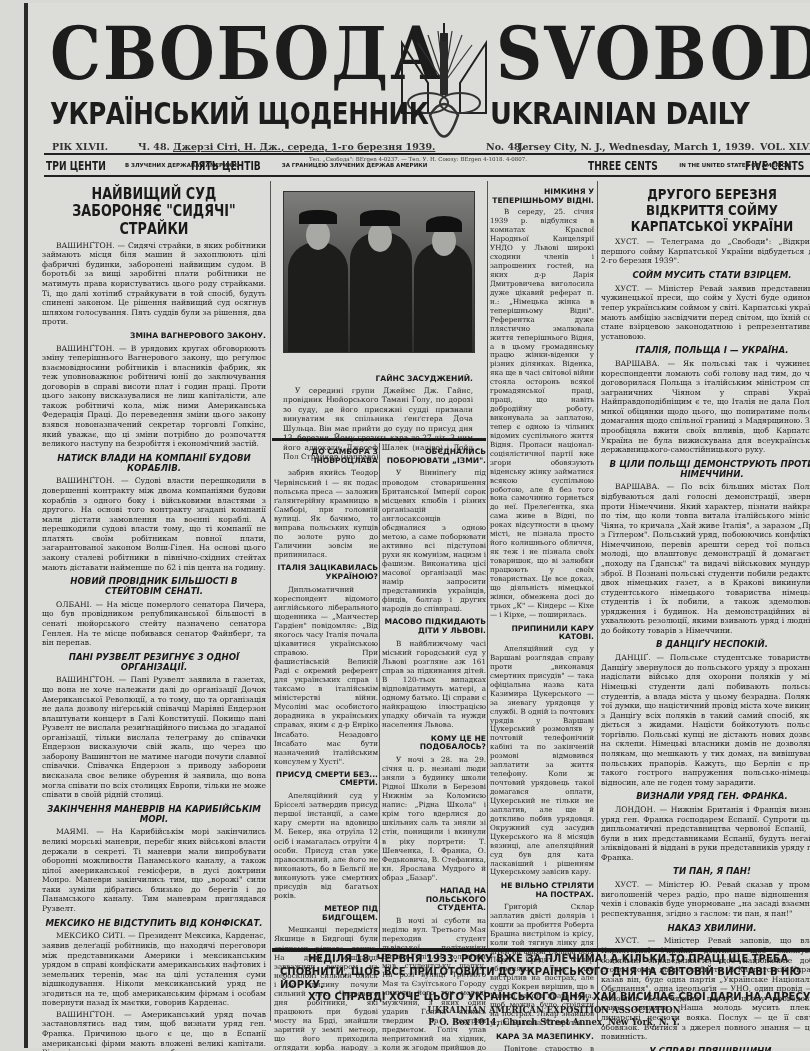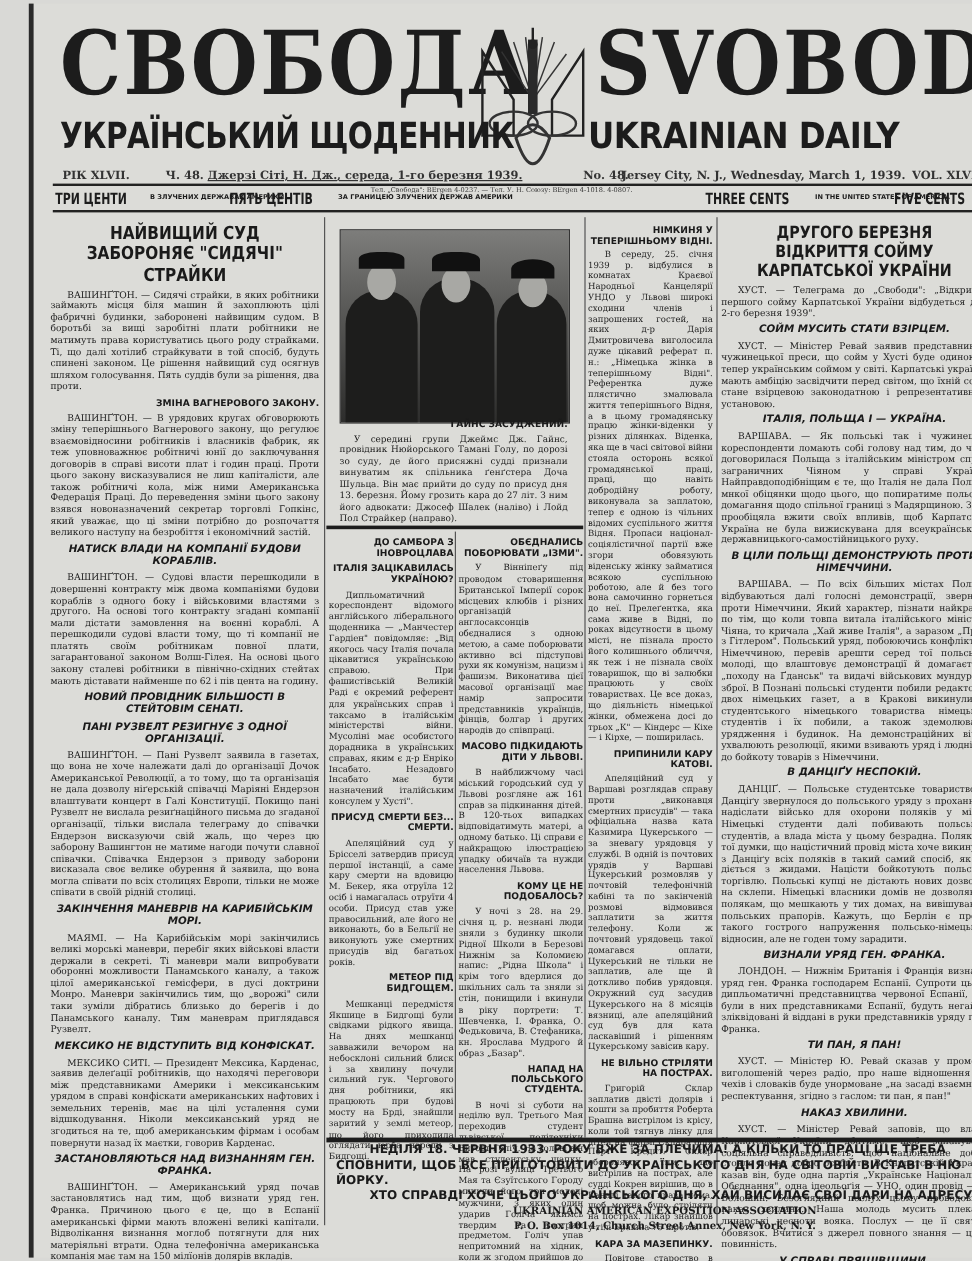--- a/index.html
+++ b/index.html
@@ -22,21 +22,21 @@
   .col p{margin:0 0 2px 0;text-indent:14px;}
   .hd{font-family:"DejaVu Sans",sans-serif;font-weight:bold;text-align:center;margin:5px 0 3px;color:#1a1a1a;line-height:1.15;}
   .h1{font-size:15px;transform:scaleX(.85);}
   .h2{font-size:8.6px;font-style:italic;}
   .h3{font-size:7.6px;text-align:right;}
   .vline{position:absolute;width:0;border-left:1px solid #555;}
   .photo{position:absolute;left:255px;top:188px;width:190px;height:160px;background:linear-gradient(180deg,#7d7d7b 0%,#5e5e5c 35%,#2d2d2c 100%);border:1px solid #333;overflow:hidden;}
   .man{position:absolute;bottom:0;background:#1d1d1c;border-radius:28px 28px 0 0;}
   .face{position:absolute;background:#a8a8a4;border-radius:50%;}
   .hat{position:absolute;background:#111;border-radius:40% 40% 0 0;}
-  .caption{position:absolute;left:255px;top:347px;width:190px;font-size:7.4px;line-height:1.28;text-align:justify;}
+  .caption{position:absolute;left:255px;top:372px;width:190px;font-size:7.4px;line-height:1.28;text-align:justify;}
   .thick{position:absolute;height:4px;background:#1c1c1c;}
   .ad{position:absolute;left:252px;top:950px;width:548px;font-family:"DejaVu Sans",sans-serif;font-weight:bold;font-size:10px;line-height:1.28;color:#1a1a1a;}
   .ad .in{text-indent:28px;}
   .ad .addr{text-align:center;font-family:"DejaVu Serif",serif;font-size:8.5px;margin-top:1px;}
 </style>
 </head>
 <body>
 
 <div class="page">
 
@@ -91,27 +91,27 @@
   </div>
 
   <div class="col" style="left:14px;top:178px;width:224px;">
     <div class="hd h1">НАЙВИЩИЙ СУД ЗАБОРОНЯЄ "СИДЯЧІ" СТРАЙКИ</div>
     <p>ВАШИНҐТОН. — Сидячі страйки, в яких робітники займають місця біля машин й захоплюють цілі фабричні будинки, заборонені найвищим судом. В боротьбі за вищі заробітні плати робітники не матимуть права користуватись цього роду страйками. Ті, що далі хотілиб страйкувати в той спосіб, будуть спинені законом. Це рішення найвищий суд осягнув шляхом голосування. Пять суддів були за рішення, два проти.</p>
     <div class="hd h3">ЗМІНА ВАГНЕРОВОГО ЗАКОНУ.</div>
     <p>ВАШИНҐТОН. — В урядових кругах обговорюють зміну теперішнього Вагнерового закону, що регулює взаємовідносини робітників і власників фабрик, як теж уповноважнює робітничі юнії до заключування договорів в справі висоти плат і годин праці. Проти цього закону висказувалися не лиш капіталісти, але також робітничі кола, між ними Американська Федерація Праці. До переведення зміни цього закону взявся новоназначений секретар торговлі Гопкінс, який уважає, що ці зміни потрібно до розпочаття великого наступу на безробіття і економічний застій.</p>
     <div class="hd h2">НАТИСК ВЛАДИ НА КОМПАНІЇ БУДОВИ КОРАБЛІВ.</div>
     <p>ВАШИНҐТОН. — Судові власти перешкодили в довершенні контракту між двома компаніями будови кораблів з одного боку і військовими властями з другого. На основі того контракту згадані компанії мали дістати замовлення на воєнні кораблі. А перешкодили судові власти тому, що ті компанії не платять своїм робітникам повної плати, загарантованої законом Волш-Гілея. На основі цього закону сталеві робітники в північно-східних стейтах мають діставати найменше по 62 і пів цента на годину.</p>
     <div class="hd h2">НОВИЙ ПРОВІДНИК БІЛЬШОСТІ В СТЕЙТОВІМ СЕНАТІ.</div>
+    <p>ОЛБАНІ. — На місце померлого сенатора Пичера, що був провідником републиканської більшості в сенаті нюйорського стейту назначено сенатора Генлея. На те місце побивався сенатор Файнберг, та він перепав.</p>
     <div class="hd h2">ПАНІ РУЗВЕЛТ РЕЗИГНУЄ З ОДНОЇ ОРГАНІЗАЦІЇ.</div>
     <p>ВАШИНҐТОН. — Пані Рузвелт заявила в газетах, що вона не хоче належати далі до організації Дочок Американської Революції, а то тому, що та організація не дала дозволу ніґерській співачці Маріяні Ендерзон влаштувати концерт в Галі Конституції. Покищо пані Рузвелт не вислала резиґнаційного письма до згаданої організації, тільки вислала телеграму до співачки Ендерзон висказуючи свій жаль, що через цю заборону Вашингтон не матиме нагоди почути славної співачки. Співачка Ендерзон з приводу заборони висказала своє велике обурення й заявила, що вона могла співати по всіх столицях Европи, тільки не може співати в своїй рідній столиці.</p>
     <div class="hd h2">ЗАКІНЧЕННЯ МАНЕВРІВ НА КАРИБІЙСЬКІМ МОРІ.</div>
     <p>МАЯМІ. — На Карибійськім морі закінчились великі морські маневри, перебіг яких військові власти держали в секреті. Ті маневри мали випробувати оборонні можливости Панамського каналу, а також цілої американської гемісфери, в дусі доктрини Монро. Маневри закінчились тим, що „ворожі" сили таки зуміли дібратись близько до берегів і до Панамського каналу. Тим маневрам приглядався Рузвелт.</p>
     <div class="hd h2">МЕКСИКО НЕ ВІДСТУПИТЬ ВІД КОНФІСКАТ.</div>
     <p>МЕКСИКО СИТІ. — Президент Мексика, Карденас, заявив делеґації робітників, що находячі переговори між представниками Америки і мексиканським урядом в справі конфіскати американських нафтових і земельних теренів, має на цілі усталення суми відшкодування. Ніколи мексиканський уряд не згодиться на те, щоб американським фірмам і особам повернути назад їх маєтки, говорив Карденас.</p>
-    <div class="hd h2">ЗАСТАНОВЛЯЮТЬСЯ НАД ВИЗНАННЯМ ГЕН. ФРАНКА.</div>
     <p>ВАШИНҐТОН. — Американський уряд почав застановлятись над тим, щоб визнати уряд ген. Франка. Причиною цього є це, що в Еспанії американські фірми мають вложені великі капітали. Відволікання визнання моглоб потягнути для них матеріяльні втрати. Одна телефонічна американська компанія має там на 150 мілїонів долярів вкладів.</p>
   </div>
   <div class="vline" style="left:242px;top:178px;height:840px;"></div>
 
   <div class="photo">
     <div class="man" style="left:4px;width:60px;height:110px;"></div>
     <div class="face" style="left:22px;top:28px;width:24px;height:30px;"></div>
     <div class="hat" style="left:15px;top:18px;width:38px;height:14px;"></div>
     <div class="man" style="left:66px;width:62px;height:120px;"></div>
     <div class="face" style="left:84px;top:30px;width:24px;height:30px;"></div>
@@ -121,20 +121,21 @@
     <div class="hat" style="left:142px;top:24px;width:36px;height:16px;border-radius:50% 50% 0 0;"></div>
   </div>
   <div class="caption">
     <div class="hd h3" style="margin:0 0 2px;">ГАЙНС ЗАСУДЖЕНИЙ.</div>
     <div style="text-indent:12px;">У середині групи Джеймс Дж. Гайнс, провідник Нюйорського Тамані Голу, по дорозі зо суду, де його присяжні судді признали винуватим як спільника ґенґстера Доча Шульца. Він має прийти до суду по присуд дня 13. березня. Йому грозить кара до 27 літ. З ним його адвокати: Джосеф Шалек (наліво) і Лойд Пол Страйкер (направо).</div>
   </div>
   <div class="thick" style="left:244px;top:435px;width:214px;height:3px;"></div>
 
   <div class="col" style="left:246px;top:440px;width:104px;font-size:7.2px;">
     <div class="hd h3">ДО САМБОРА З ІНОВРОЦЛАВА</div>
+    <p>забрив якийсь Теодор Червінський і — як подає польська преса — заложив ґалянтерійну крамницю в Самборі, при головній вулиці. Як бачимо, то виправа польських купців по золоте руно до Галичини зовсім не припинилася.</p>
     <div class="hd h3">ІТАЛІЯ ЗАЦІКАВИЛАСЬ УКРАЇНОЮ?</div>
     <p>Дипльоматичний кореспондент відомого англійського ліберального щоденника — „Манчестер Гардіен" повідомляє: „Від якогось часу Італія почала цікавитися українською справою. При фашистівській Великій Раді є окремий референт для українських справ і таксамо в італійськім міністерстві війни. Мусоліні має особистого дорадника в українських справах, яким є д-р Енріко Інсабато. Незадовго Інсабато має бути назначений італійським консулем у Хусті".</p>
     <div class="hd h3">ПРИСУД СМЕРТИ БЕЗ... СМЕРТИ.</div>
     <p>Апеляційний суд у Брісселі затвердив присуд першої інстанції, а саме кару смерти на вдовицю М. Бекер, яка отруїла 12 осіб і намагалась отруїти 4 особи. Присуд став уже правосильний, але його не виконають, бо в Бельгії не виконують уже смертних присудів від багатьох років.</p>
     <div class="hd h3">МЕТЕОР ПІД БИДГОЩЕМ.</div>
     <p>Мешканці передмістя Якшице в Бидгощі були свідками рідкого явища. На днях мешканці завважили вечором на небосклоні сильний блиск і за хвилину почули сильний гук. Чергового дня робітники, які працюють при будові мосту на Брді, знайшли заритий у землі метеор, що його приходила оглядати юрба народу з Бидгощі.</p>
   </div>
   <div class="vline" style="left:351px;top:440px;height:505px;"></div>
 
   <div class="col" style="left:354px;top:440px;width:104px;font-size:7.2px;">

